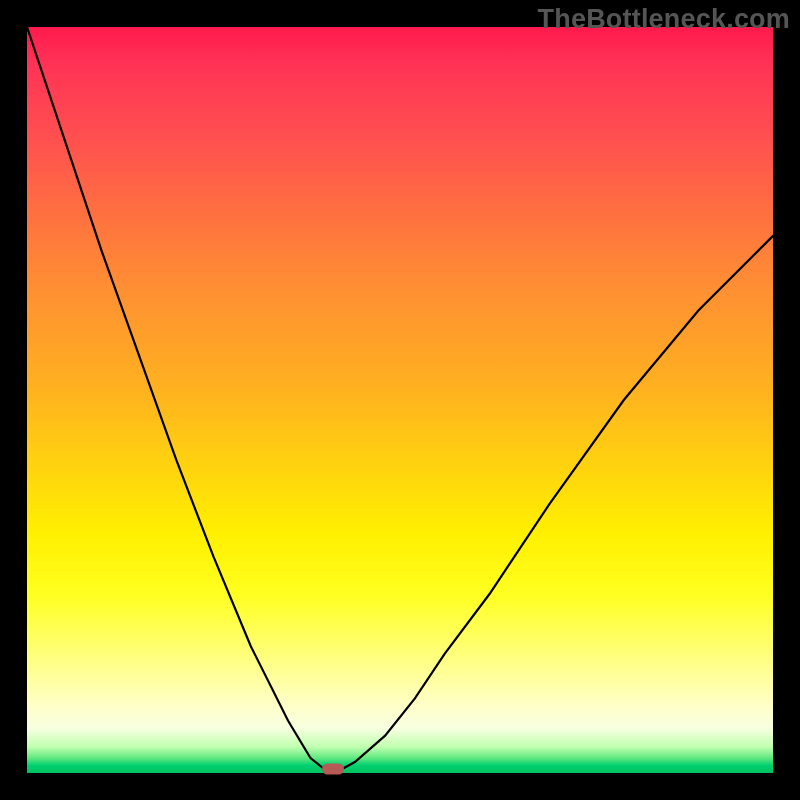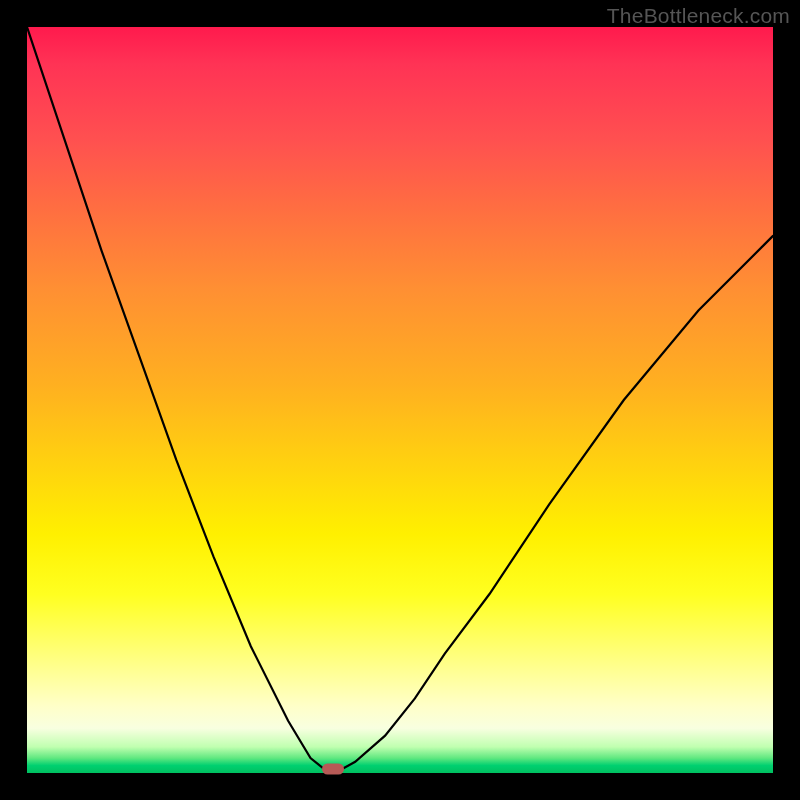--- a/index.html
+++ b/index.html
@@ -42,22 +42,22 @@
       #60e880 98%,
       #00d070 99%,
       #00c060 100%
     );
   }
   .watermark {
     position: absolute;
     top: 4px;
     right: 10px;
     color: #555;
-    font-size: 21px;
-    font-weight: 400;
+    font-size: 27px;
+    font-weight: 700;
     letter-spacing: 0.2px;
     z-index: 10;
   }
   svg.curve {
     position: absolute;
     top: 0;
     left: 0;
     width: 746px;
     height: 746px;
   }

